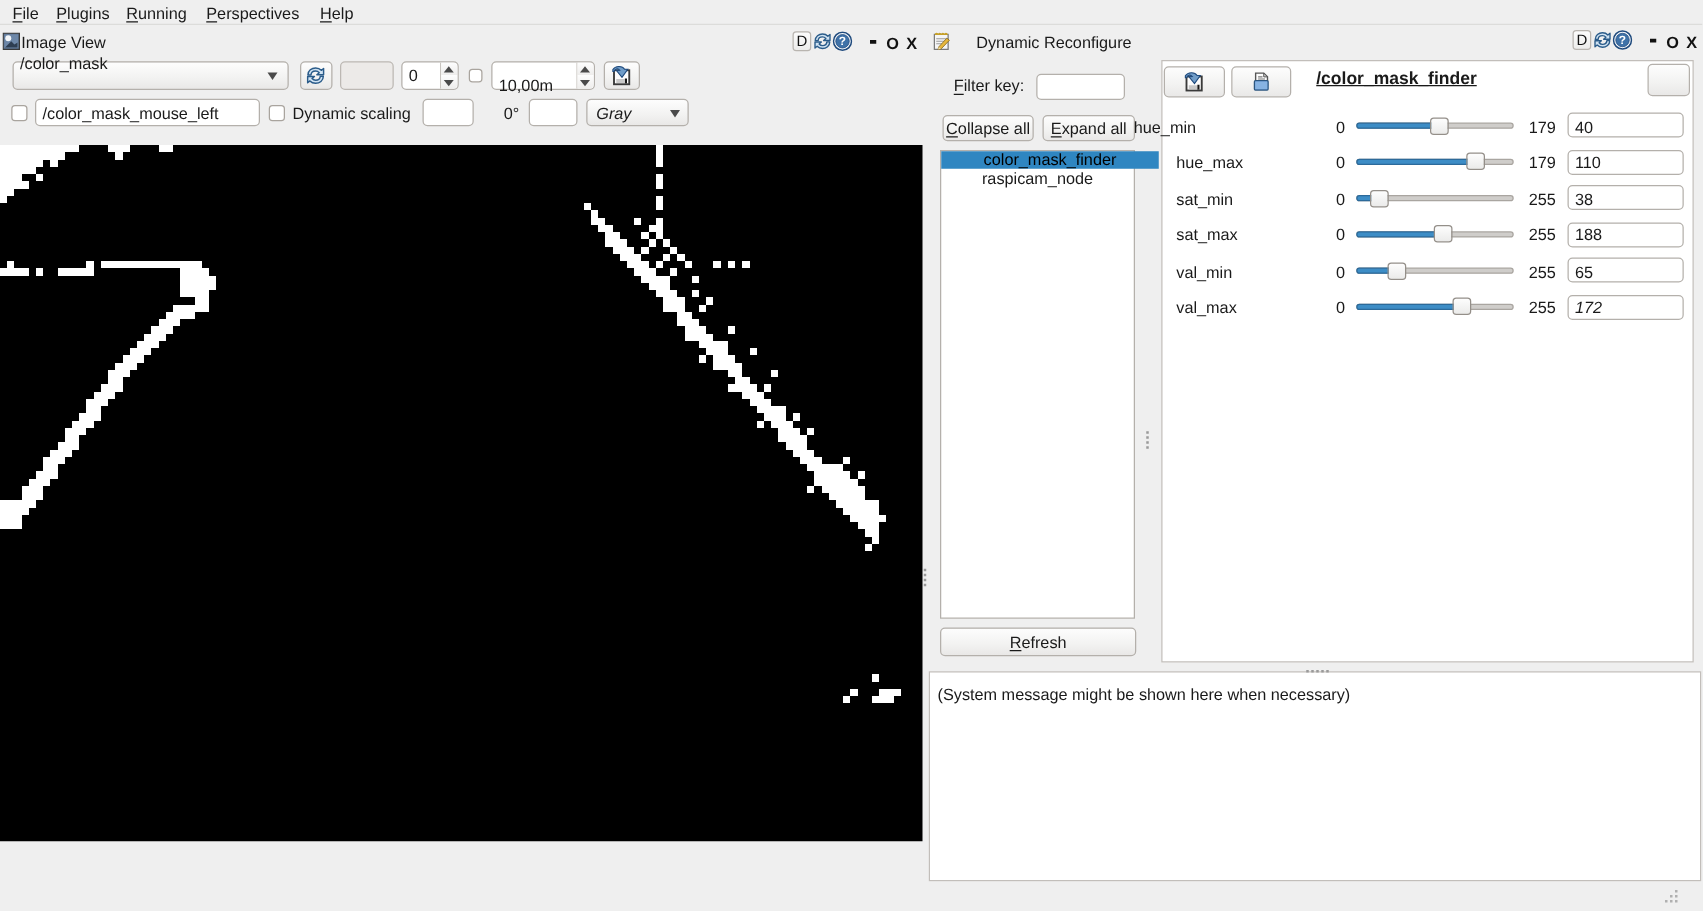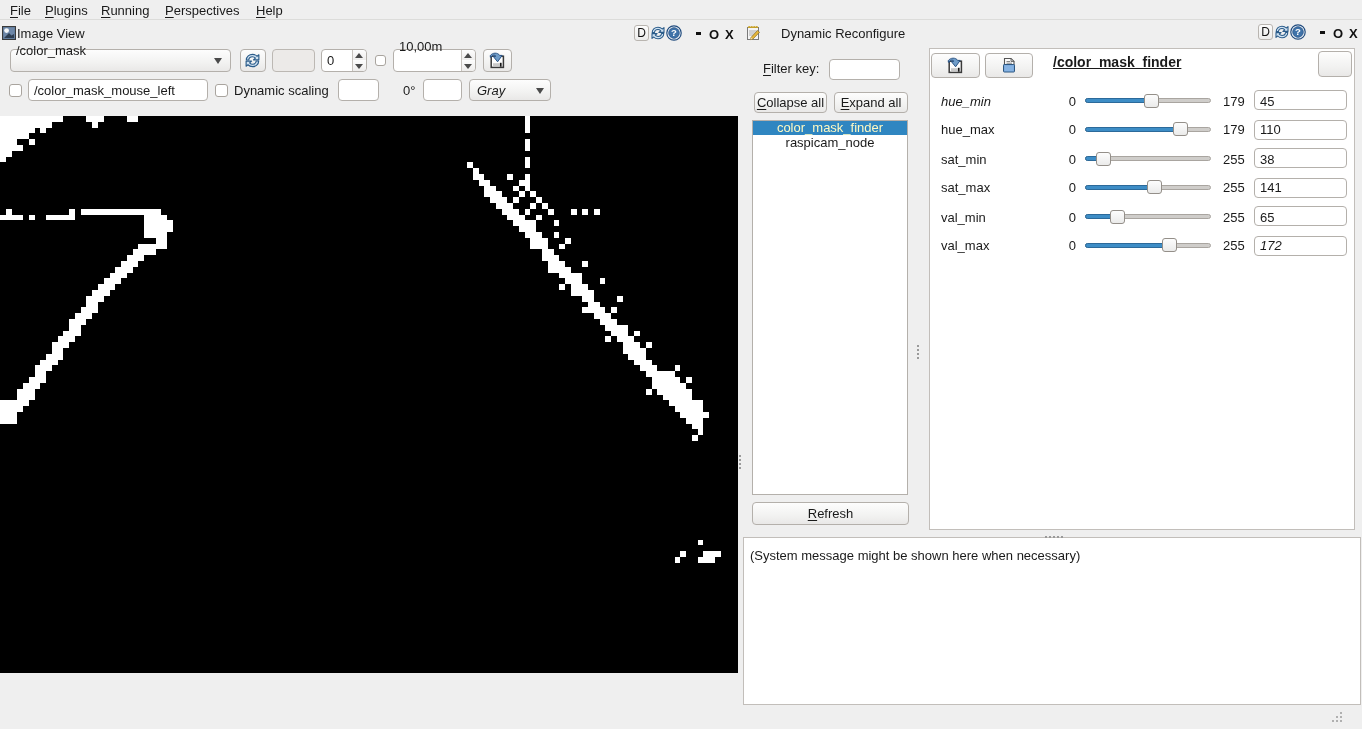--- a/index.html
+++ b/index.html
@@ -60,21 +60,21 @@
   </svg>
 <div class="abs" style="left:272px;top:49px;width:43px;height:23px;background:#eceae8;border:1px solid #bcb8b3;border-radius:4px;"></div>
 <div class="inp" style="left:321px;top:49px;width:46px;height:23px;"></div>
 <div class="lbl" style="left:327px;top:53px;">0</div>
 <div class="spin" style="left:352px;top:50px;width:14px;height:10px;border-top-right-radius:4px;"></div>
 <div class="spin" style="left:352px;top:60px;width:14px;height:11px;border-bottom-right-radius:4px;"></div>
 <div class="sarr-u" style="left:355px;top:53px;"></div>
 <div class="sarr-d" style="left:355px;top:64px;"></div>
 <div class="cb" style="left:375px;top:55px;width:11px;height:11px;"></div>
 <div class="inp" style="left:393px;top:49px;width:83px;height:23px;"></div>
-<div class="lbl" style="left:399px;top:39px;">10,00m</div>
+<div class="lbl" style="left:399px;top:61px;">10,00m</div>
 <div class="spin" style="left:461px;top:50px;width:14px;height:10px;border-top-right-radius:4px;"></div>
 <div class="spin" style="left:461px;top:60px;width:14px;height:11px;border-bottom-right-radius:4px;"></div>
 <div class="sarr-u" style="left:464px;top:53px;"></div>
 <div class="sarr-d" style="left:464px;top:64px;"></div>
 <div class="btn" style="left:483px;top:49px;width:29px;height:23px;"></div>
 <svg class="abs" style="left:488px;top:51px;" width="19" height="19" viewBox="0 0 19 19">
 <rect x="3.2" y="5.2" width="12.2" height="11.2" fill="#fdfdfd" stroke="#3a3a3a" stroke-width="1.5"></rect>
 <rect x="5" y="12.2" width="6.6" height="3.2" fill="#c9c9c9"></rect>
 <rect x="11.9" y="11.8" width="1.7" height="3.9" fill="#161616"></rect>
 <path d="M2.3 6.2 L2.3 4.6 C4.2 1.6 9.8 1.2 11.7 4.4 L14.2 4.4 L9.6 10.8 L5.2 5.4 L7.8 5.2 C6.4 3.4 3.8 4.0 3.3 6.2 Z" fill="#6f9cc8" stroke="#1f4a7d" stroke-width="0.9"></path>
@@ -272,21 +272,21 @@
 <text x="8" y="11.4" font-family="Liberation Sans,sans-serif" font-size="9.5" font-weight="bold" fill="#fff" text-anchor="middle">?</text>
 </svg>
 <div class="lbl" style="left:1320px;top:31px;width:5px;height:3px;background:#111;"></div>
 <div class="lbl" style="left:1333px;top:26px;font-size:13px;font-weight:bold;color:#111;">O</div>
 <div class="lbl" style="left:1349px;top:26px;font-size:13px;font-weight:bold;color:#111;">X</div>
 <div class="lbl" style="left:763px;top:61px;"><span class="u">F</span>ilter key:</div>
 <div class="inp" style="left:829px;top:59px;width:71px;height:21px;"></div>
 <div class="btn" style="left:754px;top:92px;width:73px;height:21px;line-height:19px;"><span class="u">C</span>ollapse all</div>
 <div class="btn" style="left:834px;top:92px;width:74px;height:21px;line-height:19px;"><span class="u">E</span>xpand all</div>
 <div class="abs" style="left:752px;top:120px;width:156px;height:375px;background:#fff;border:1px solid #b4b0ab;"></div>
-<div class="abs" style="left:753px;top:121px;width:154px;height:14px;background:#2f86c1;color:#fef9c3;text-align:center;line-height:14px;">color_mask_finder</div>
+<div class="abs" style="left:753px;top:121px;width:174px;height:14px;background:#2f86c1;color:#000000;text-align:center;line-height:14px;">color_mask_finder</div>
 <div class="abs" style="left:753px;top:135px;width:154px;height:15px;color:#1a1a1a;text-align:center;line-height:15px;">raspicam_node</div>
 <div class="btn" style="left:752px;top:502px;width:157px;height:23px;line-height:21px;"><span class="u">R</span>efresh</div>
 <div class="abs" style="left:929px;top:48px;width:426px;height:482px;background:#fff;border:1px solid #c2beba;"></div>
 <div class="btn" style="left:931px;top:53px;width:49px;height:25px;"></div>
 <svg class="abs" style="left:946px;top:56px;" width="19" height="19" viewBox="0 0 19 19">
 <rect x="3.2" y="5.2" width="12.2" height="11.2" fill="#fdfdfd" stroke="#3a3a3a" stroke-width="1.5"></rect>
 <rect x="5" y="12.2" width="6.6" height="3.2" fill="#c9c9c9"></rect>
 <rect x="11.9" y="11.8" width="1.7" height="3.9" fill="#161616"></rect>
 <path d="M2.3 6.2 L2.3 4.6 C4.2 1.6 9.8 1.2 11.7 4.4 L14.2 4.4 L9.6 10.8 L5.2 5.4 L7.8 5.2 C6.4 3.4 3.8 4.0 3.3 6.2 Z" fill="#6f9cc8" stroke="#1f4a7d" stroke-width="0.9"></path>
 </svg>
@@ -294,28 +294,28 @@
 <svg class="abs" style="left:1000px;top:56px;" width="18" height="18" viewBox="0 0 18 18">
 <path d="M4.5 2.5 L11 2.5 L14 5.5 L14 12 L4.5 12 Z" fill="#fcfcfc" stroke="#555" stroke-width="1.1"></path>
 <path d="M11 2.5 L11 5.5 L14 5.5 Z" fill="#dcdcdc" stroke="#555" stroke-width="0.8"></path>
 <line x1="6.5" y1="5.5" x2="10" y2="5.5" stroke="#777" stroke-width="0.9"></line>
 <line x1="6.5" y1="7.2" x2="12" y2="7.2" stroke="#777" stroke-width="0.9"></line>
 <rect x="3.5" y="8.5" width="11" height="7.5" rx="0.8" fill="#6f9fd8" stroke="#2c567f" stroke-width="1"></rect>
 <rect x="4.3" y="9.3" width="9.4" height="5.9" fill="#87b3e2"></rect>
 </svg>
 <div class="lbl" style="left:1053px;top:54px;font-size:14px;font-weight:bold;text-decoration:underline;">/color_mask_finder</div>
 <div class="btn" style="left:1318px;top:51px;width:34px;height:26px;"></div>
-<div class="lbl" style="left:941px;top:94px;font-style:italic;">hue_min</div>
+<div class="lbl" style="left:907px;top:94px;">hue_min</div>
 <div class="lbl" style="left:1062px;top:94px;width:14px;text-align:right;">0</div>
 <div class="abs" style="left:1085px;top:98px;width:126px;height:5px;background:#cfcdca;border:1px solid #a9a5a0;border-radius:3px;"></div>
 <div class="abs" style="left:1085px;top:98px;width:66px;height:5px;background:#3d8dc6;border:1px solid #2c6a9a;border-radius:3px;"></div>
 <div class="abs" style="left:1144px;top:94px;width:15px;height:14px;background:linear-gradient(#fdfdfd,#ebebea);border:1px solid #948f89;border-radius:3px;"></div>
 <div class="lbl" style="left:1223px;top:94px;">179</div>
 <div class="inp" style="left:1254px;top:90px;width:93px;height:20px;"></div>
-<div class="lbl" style="left:1260px;top:94px;">45</div>
+<div class="lbl" style="left:1260px;top:94px;">40</div>
 <div class="lbl" style="left:941px;top:122px;">hue_max</div>
 <div class="lbl" style="left:1062px;top:122px;width:14px;text-align:right;">0</div>
 <div class="abs" style="left:1085px;top:127px;width:126px;height:5px;background:#cfcdca;border:1px solid #a9a5a0;border-radius:3px;"></div>
 <div class="abs" style="left:1085px;top:127px;width:96px;height:5px;background:#3d8dc6;border:1px solid #2c6a9a;border-radius:3px;"></div>
 <div class="abs" style="left:1173px;top:122px;width:15px;height:14px;background:linear-gradient(#fdfdfd,#ebebea);border:1px solid #948f89;border-radius:3px;"></div>
 <div class="lbl" style="left:1223px;top:122px;">179</div>
 <div class="inp" style="left:1254px;top:120px;width:93px;height:20px;"></div>
 <div class="lbl" style="left:1260px;top:122px;">110</div>
 <div class="lbl" style="left:941px;top:152px;">sat_min</div>
 <div class="lbl" style="left:1062px;top:152px;width:14px;text-align:right;">0</div>
@@ -325,21 +325,21 @@
 <div class="lbl" style="left:1223px;top:152px;">255</div>
 <div class="inp" style="left:1254px;top:148px;width:93px;height:20px;"></div>
 <div class="lbl" style="left:1260px;top:152px;">38</div>
 <div class="lbl" style="left:941px;top:180px;">sat_max</div>
 <div class="lbl" style="left:1062px;top:180px;width:14px;text-align:right;">0</div>
 <div class="abs" style="left:1085px;top:185px;width:126px;height:5px;background:#cfcdca;border:1px solid #a9a5a0;border-radius:3px;"></div>
 <div class="abs" style="left:1085px;top:185px;width:70px;height:5px;background:#3d8dc6;border:1px solid #2c6a9a;border-radius:3px;"></div>
 <div class="abs" style="left:1147px;top:180px;width:15px;height:14px;background:linear-gradient(#fdfdfd,#ebebea);border:1px solid #948f89;border-radius:3px;"></div>
 <div class="lbl" style="left:1223px;top:180px;">255</div>
 <div class="inp" style="left:1254px;top:178px;width:93px;height:20px;"></div>
-<div class="lbl" style="left:1260px;top:180px;">141</div>
+<div class="lbl" style="left:1260px;top:180px;">188</div>
 <div class="lbl" style="left:941px;top:210px;">val_min</div>
 <div class="lbl" style="left:1062px;top:210px;width:14px;text-align:right;">0</div>
 <div class="abs" style="left:1085px;top:214px;width:126px;height:5px;background:#cfcdca;border:1px solid #a9a5a0;border-radius:3px;"></div>
 <div class="abs" style="left:1085px;top:214px;width:32px;height:5px;background:#3d8dc6;border:1px solid #2c6a9a;border-radius:3px;"></div>
 <div class="abs" style="left:1110px;top:210px;width:15px;height:14px;background:linear-gradient(#fdfdfd,#ebebea);border:1px solid #948f89;border-radius:3px;"></div>
 <div class="lbl" style="left:1223px;top:210px;">255</div>
 <div class="inp" style="left:1254px;top:206px;width:93px;height:20px;"></div>
 <div class="lbl" style="left:1260px;top:210px;">65</div>
 <div class="lbl" style="left:941px;top:238px;">val_max</div>
 <div class="lbl" style="left:1062px;top:238px;width:14px;text-align:right;">0</div>

